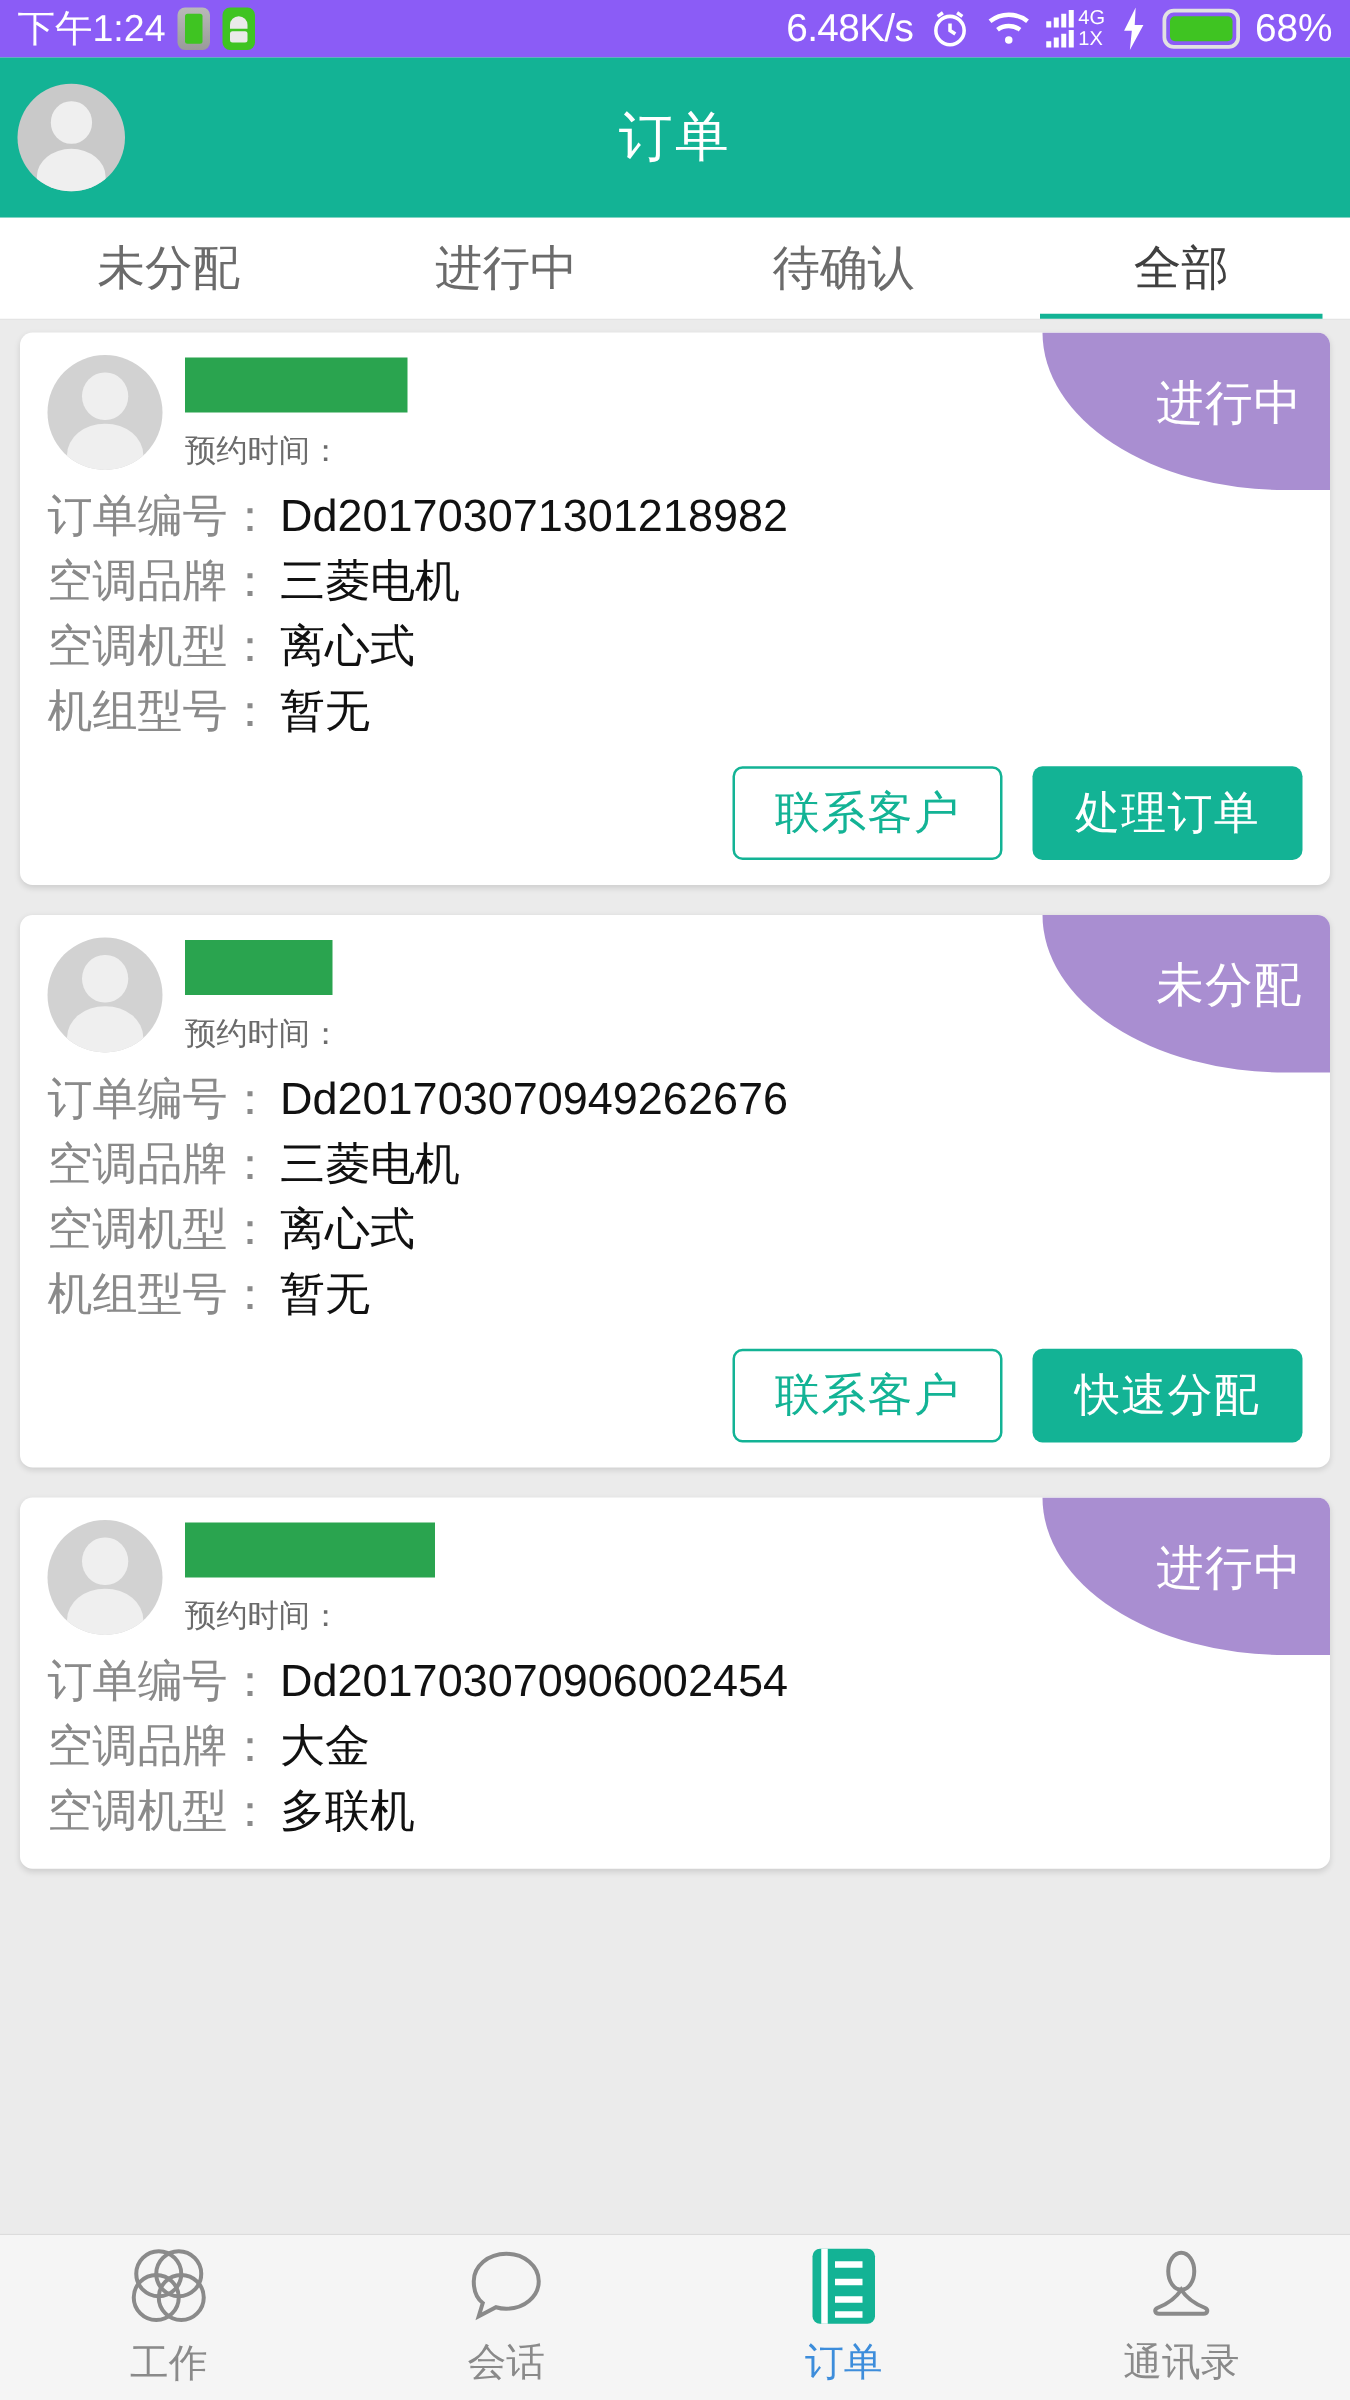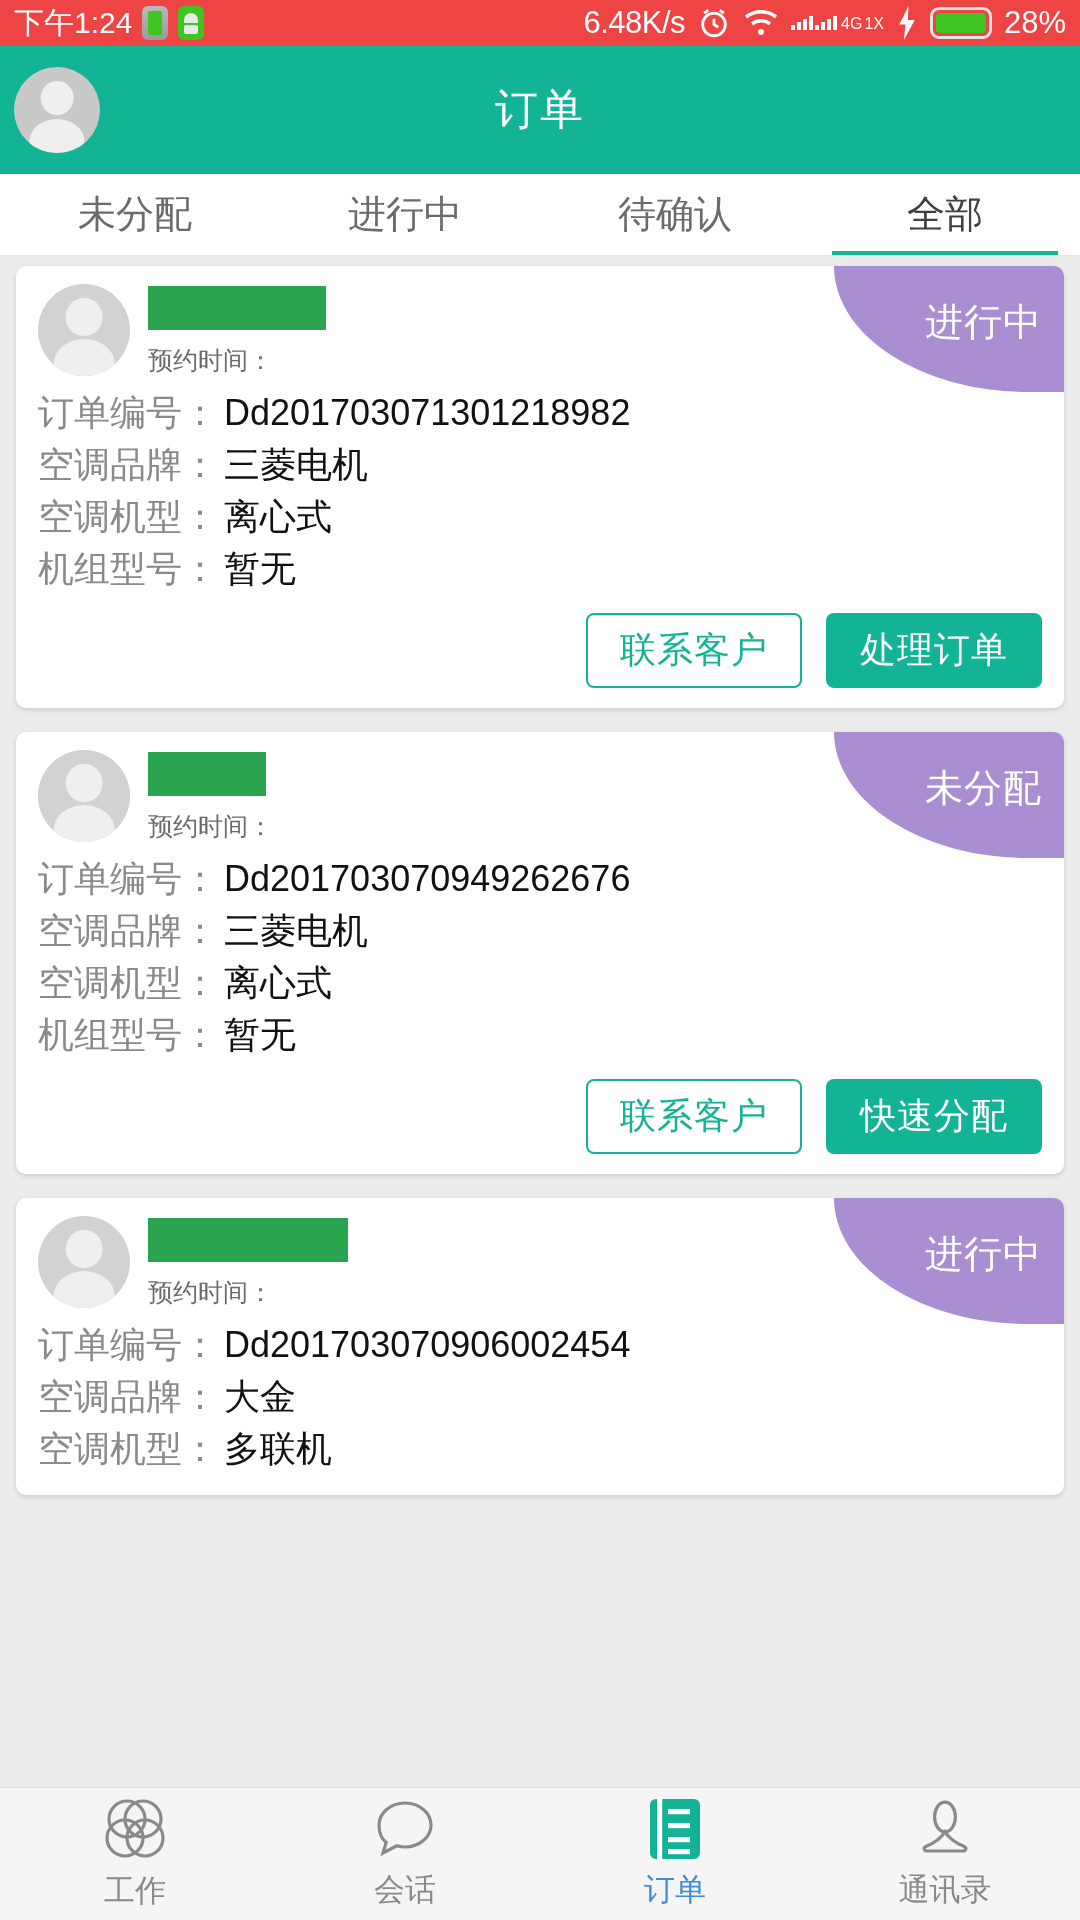--- a/index.html
+++ b/index.html
@@ -4,21 +4,21 @@
 <style>
   * { margin:0; padding:0; box-sizing:border-box; }
   html, body {
     width:1080px; height:1920px;
     font-family:"Liberation Sans","DejaVu Sans",sans-serif;
     background:#ebebeb; overflow:hidden;
   }
 
   
   .statusbar{
-    height:46px; background:#ef4444; color:#ffffff;
+    height:46px; background:#8b5cf6; color:#ffffff;
     display:flex; align-items:center; padding:0 14px;
     font-size:30px; position:relative;
   }
   .sb-left{ display:flex; align-items:center; gap:10px; }
   .sb-right{ display:flex; align-items:center; gap:12px; margin-left:auto; }
   .mini-batt{
     width:26px; height:34px; border-radius:6px;
     background:linear-gradient(#b9b9b9,#9a9a9a);
     display:flex; align-items:center; justify-content:center;
   }
@@ -29,21 +29,21 @@
   }
   .mini-robot::before{
     content:""; position:absolute; left:6px; top:7px; width:14px; height:10px;
     border-radius:7px 7px 0 0; background:#eaeaea;
   }
   .mini-robot::after{
     content:""; position:absolute; left:6px; top:19px; width:14px; height:9px;
     border-radius:2px; background:#eaeaea;
   }
   .speed{ font-size:31px; letter-spacing:-.5px; }
-  .bars{ display:flex; gap:2px; }
+  .bars{ display:flex; flex-direction:column; gap:2px; }
   .barsrow{ display:flex; align-items:flex-end; gap:2px; height:14px; }
   .barsrow span{ width:4px; background:#fff; display:block; }
   .netlbl{ font-size:16px; line-height:15px; }
   .net{ display:flex; align-items:center; gap:4px; }
   .battery{
     width:62px; height:32px; border:3px solid #e2e2e2; border-radius:9px;
     padding:3px; position:relative;
   }
   .battery i{ display:block; width:100%; height:100%; background:#3fc422; border-radius:4px; }
   .pct{ font-size:31px; }
@@ -188,21 +188,21 @@
         <span class="netlbl">4G</span>
         <span class="netlbl">1X</span>
       </span>
     </span>
     <svg width="22" height="34" viewBox="0 0 10 22">
       <path d="M6 0L0 12h4l-1 10L10 9H5.5z" fill="#fff"></path>
     </svg>
     <span class="battery">
         <i></i>
       </span>
-    <span class="pct">28%</span>
+    <span class="pct">68%</span>
   </div>
 </div>
 
 <div class="titlebar">
   <div class="avatar-hdr">
     <span class="head"></span>
       <span class="body"></span>
   </div>
   <div class="title">订单</div>
 </div>

